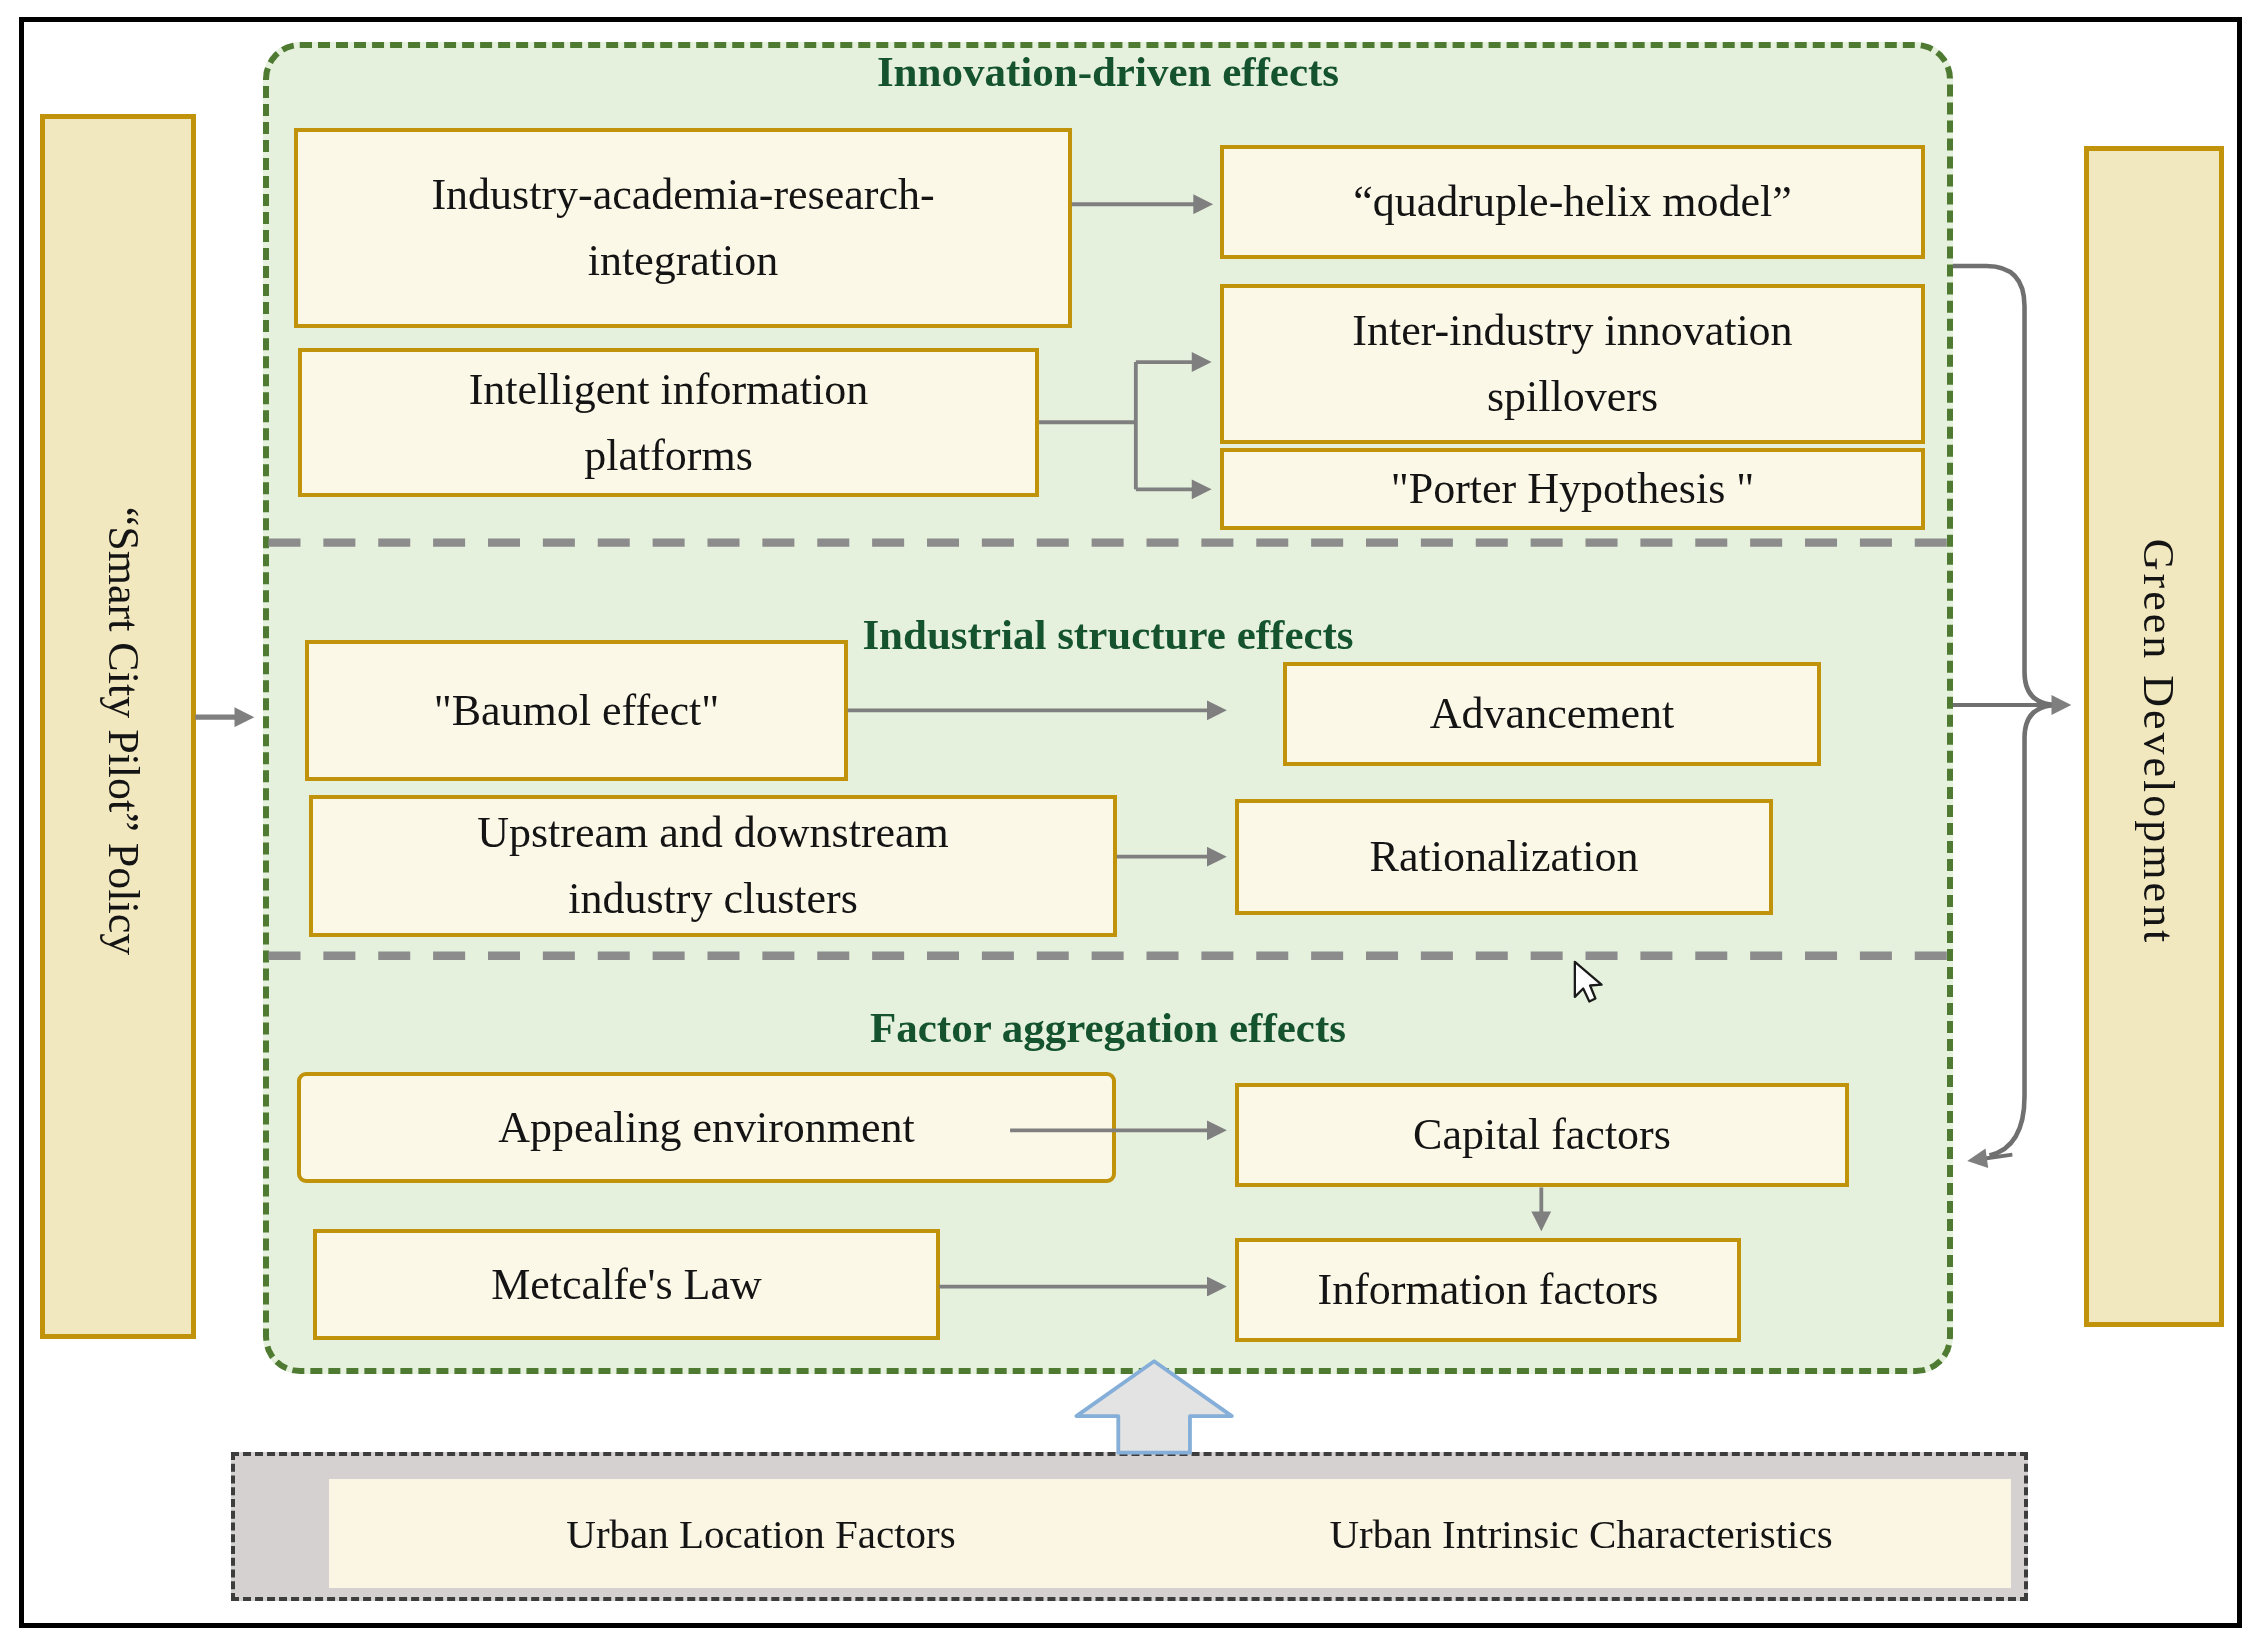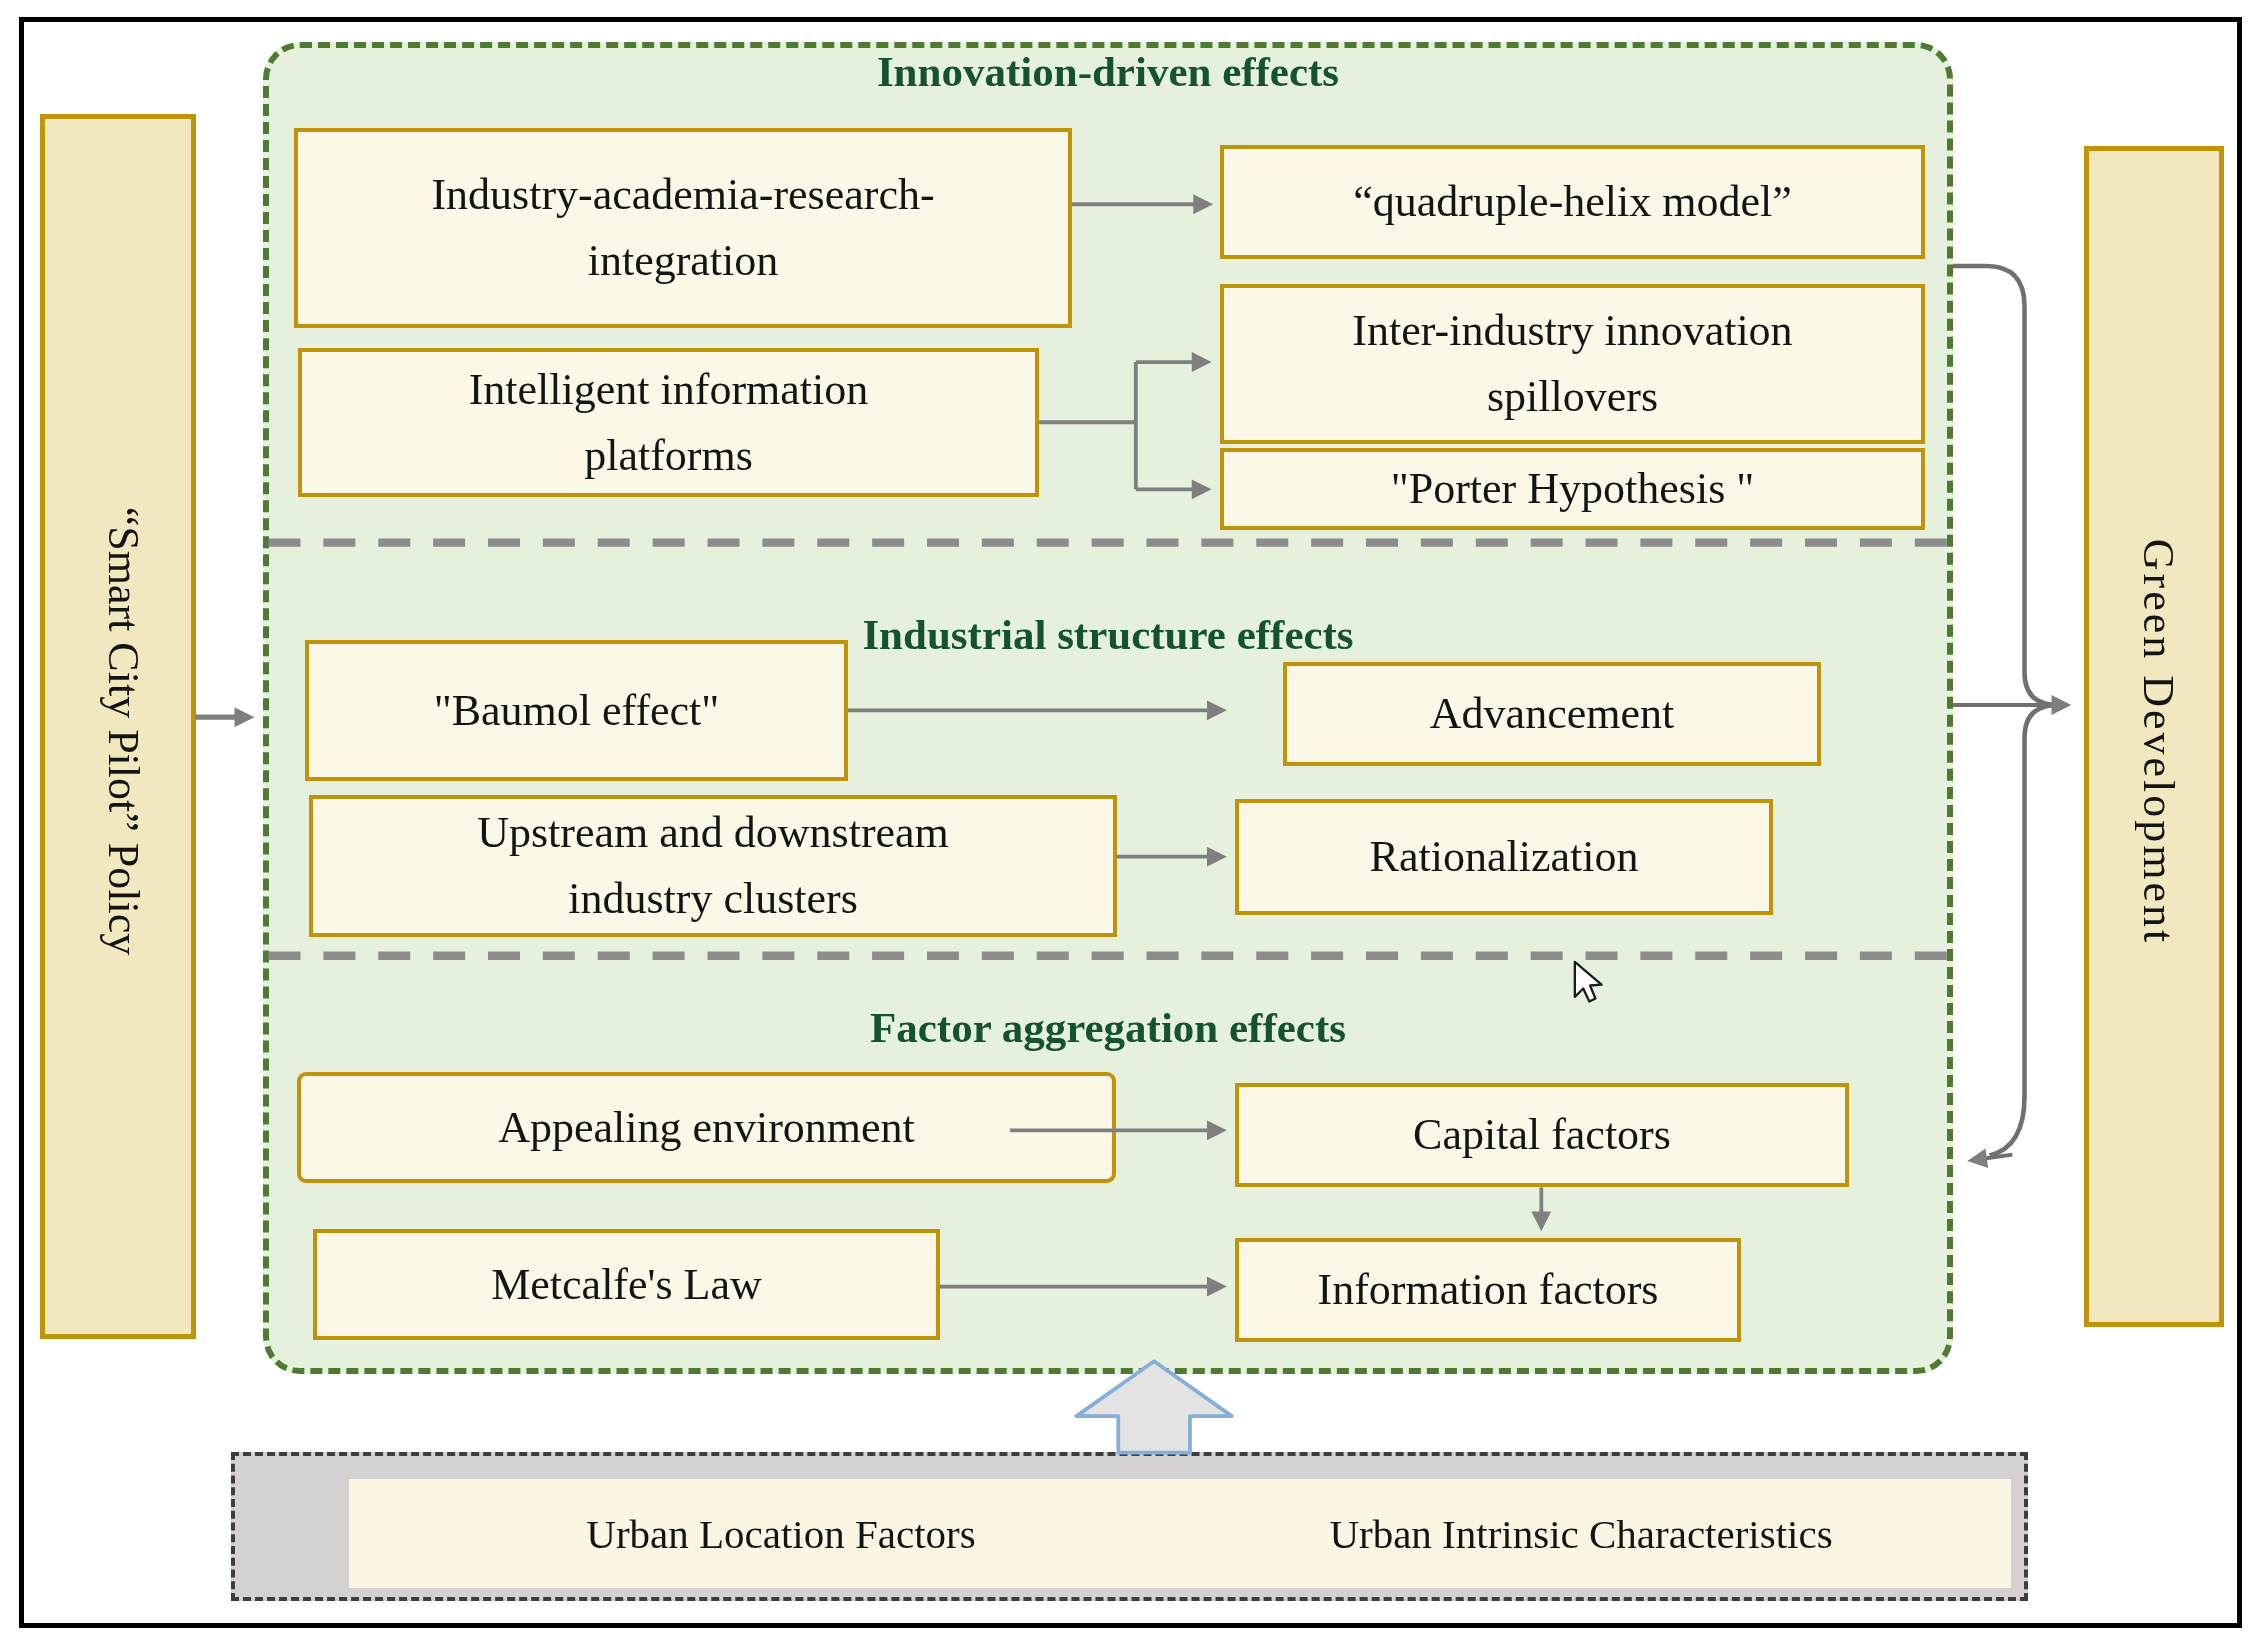--- a/index.html
+++ b/index.html
@@ -85,21 +85,21 @@
     <span>Capital factors</span>
   </div>
   <div class="node" style="left:313px;top:1229px;width:627px;height:111px;">
     <span>Metcalfe's Law</span>
   </div>
   <div class="node" style="left:1235px;top:1238px;width:506px;height:104px;">
     <span>Information factors</span>
   </div>
 
   <div class="gray-box"></div>
-  <div class="ubox" style="left:349px;top:1479px;width:864px;height:109px;">
+  <div class="ubox" style="left:329px;top:1479px;width:864px;height:109px;">
     <span>Urban Location Factors</span>
   </div>
   <div class="ubox" style="left:1151px;top:1479px;width:860px;height:109px;">
     <span>Urban Intrinsic Characteristics</span>
   </div>
 
   <svg class="overlay" viewBox="0 0 2966 2157">
     <defs>
       <marker id="ah" viewBox="0 0 10 10" refX="1" refY="5" markerWidth="34" markerHeight="26" orient="auto" markerUnits="userSpaceOnUse">
         <path d="M0 0 L10 5 L0 10 z" fill="#7F7F7F"></path>

